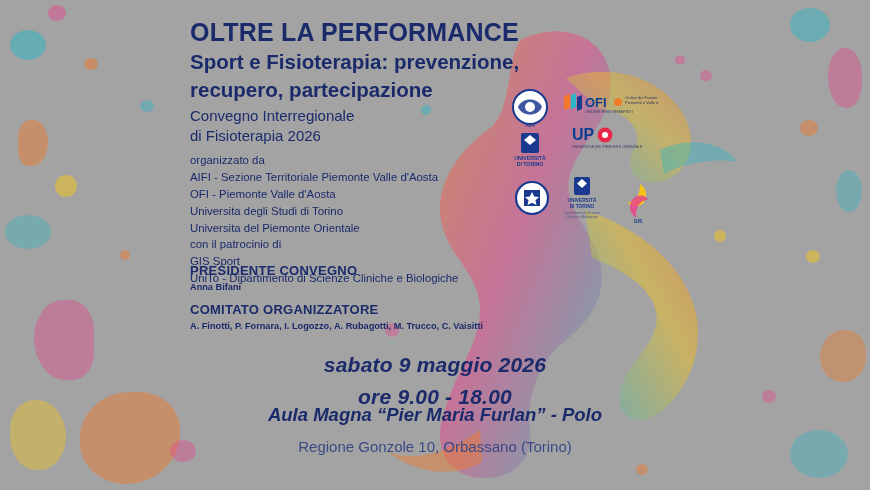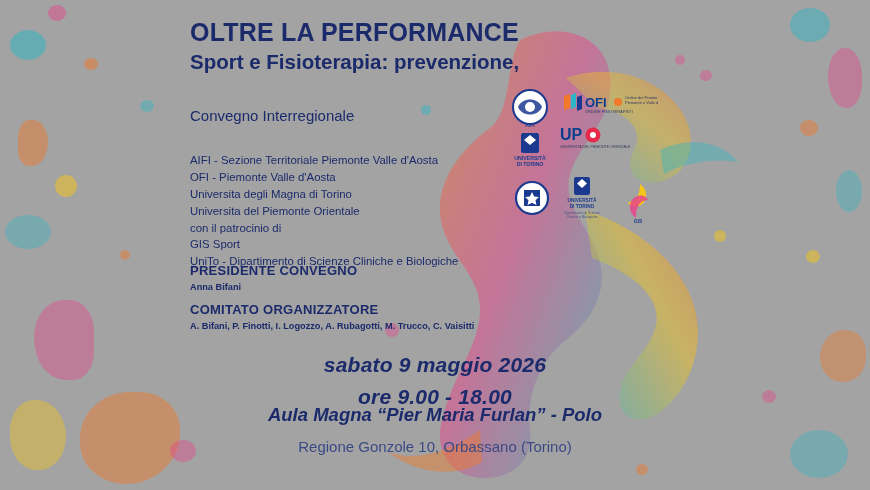--- a/index.html
+++ b/index.html
@@ -232,44 +232,47 @@
     <path d="M330 150 C 360 136, 392 142, 408 162 C 384 158, 356 162, 334 174 Z" fill="#2bb6c4" opacity="0.4"></path>
     <circle cx="62" cy="330" r="7" fill="#e6458c" opacity="0.4"></circle>
     <circle cx="390" cy="236" r="6" fill="#f5c518" opacity="0.5"></circle>
     <circle cx="350" cy="60" r="5" fill="#e6458c" opacity="0.4"></circle>
     <circle cx="96" cy="110" r="5" fill="#2bb6c4" opacity="0.45"></circle>
   </svg>
 
   <div class="title-block">
     <div class="title-main">OLTRE LA PERFORMANCE</div>
     <div class="title-sub">Sport e Fisioterapia: prevenzione,</div>
+    <div class="title-sub">recupero, partecipazione</div>
   </div>
 
   <div class="congress-block">
     <div class="congress-line">Convegno Interregionale</div>
+    <div class="congress-line">di Fisioterapia 2026</div>
   </div>
 
   <div class="org-block">
+    <div class="org-line">organizzato da</div>
     <div class="org-line">AIFI - Sezione Territoriale Piemonte Valle d'Aosta</div>
     <div class="org-line">OFI - Piemonte Valle d'Aosta</div>
-    <div class="org-line">Universita degli Magna di Torino</div>
+    <div class="org-line">Universita degli Studi di Torino</div>
     <div class="org-line">Universita del Piemonte Orientale</div>
     <div class="org-line">con il patrocinio di</div>
     <div class="org-line">GIS Sport</div>
     <div class="org-line">UniTo - Dipartimento di Scienze Cliniche e Biologiche</div>
   </div>
 
   <div class="roles-block">
     <div class="role-group">
       <div class="role-head">PRESIDENTE CONVEGNO</div>
       <div class="role-names">Anna Bifani</div>
     </div>
     <div class="role-group">
       <div class="role-head">COMITATO ORGANIZZATORE</div>
-      <div class="role-names">A. Bifani, P. Finotti, I. Logozzo, A. Rubagotti, M. Trucco, C. Vaisitti</div>
+      <div class="role-names">A. Finotti, P. Fornara, I. Logozzo, A. Rubagotti, M. Trucco, C. Vaisitti</div>
     </div>
   </div>
 
   <div class="logos">
 
     <div class="logo" style="left:8px; top:0px; width:44px; height:42px;">
       <svg width="44" height="42" viewBox="0 0 44 42" xmlns="http://www.w3.org/2000/svg">
         <circle cx="22" cy="19" r="17" fill="#ffffff" stroke="#1b3a8f" stroke-width="2"></circle>
         <path d="M10 19 C 14 9, 30 9, 34 19 C 30 29, 14 29, 10 19 Z" fill="#1b3a8f" opacity="0.85"></path>
         <circle cx="22" cy="19" r="5" fill="#ffffff"></circle>
@@ -292,21 +295,21 @@
 
     <div class="logo" style="left:6px; top:44px; width:48px; height:36px;">
       <svg width="48" height="36" viewBox="0 0 48 36" xmlns="http://www.w3.org/2000/svg">
         <rect x="15" y="1" width="18" height="20" rx="2" fill="#1b3a8f"></rect>
         <path d="M24 3 L30 8 L24 13 L18 8 Z" fill="#ffffff"></path>
         <text x="24" y="28" text-anchor="middle" font-family="Liberation Sans, sans-serif" font-size="5.2" fill="#1b3a8f" font-weight="bold">UNIVERSITÀ</text>
         <text x="24" y="34" text-anchor="middle" font-family="Liberation Sans, sans-serif" font-size="5.2" fill="#1b3a8f" font-weight="bold">DI TORINO</text>
       </svg>
     </div>
 
-    <div class="logo" style="left:60px; top:36px; width:82px; height:28px;">
+    <div class="logo" style="left:72px; top:36px; width:82px; height:28px;">
       <svg width="82" height="28" viewBox="0 0 82 28" xmlns="http://www.w3.org/2000/svg">
         <text x="0" y="16" font-family="Liberation Sans, sans-serif" font-size="16" font-weight="bold" fill="#0a3f8f">UP</text>
         <circle cx="33" cy="11" r="7.5" fill="#e6284a"></circle>
         <circle cx="33" cy="11" r="3" fill="#ffffff"></circle>
         <text x="0" y="24" font-family="Liberation Sans, sans-serif" font-size="3.6" fill="#333a60">UNIVERSITÀ DEL PIEMONTE ORIENTALE</text>
       </svg>
     </div>
 
     <div class="logo" style="left:14px; top:92px; width:36px; height:36px;">
       <svg width="36" height="36" viewBox="0 0 36 36" xmlns="http://www.w3.org/2000/svg">

